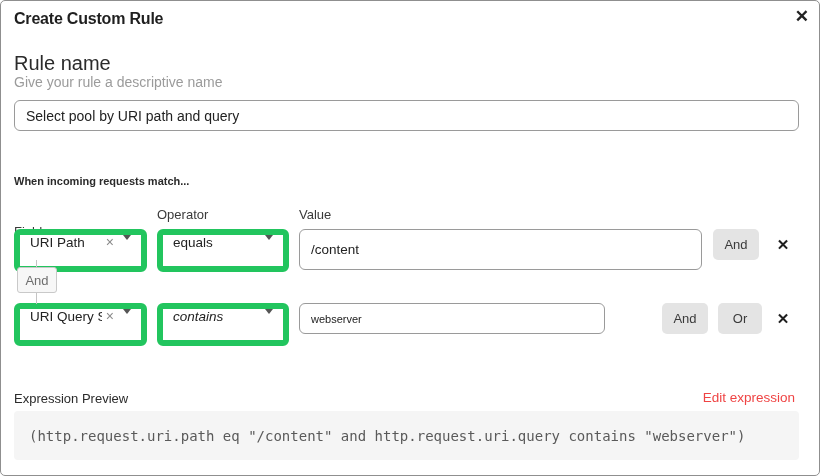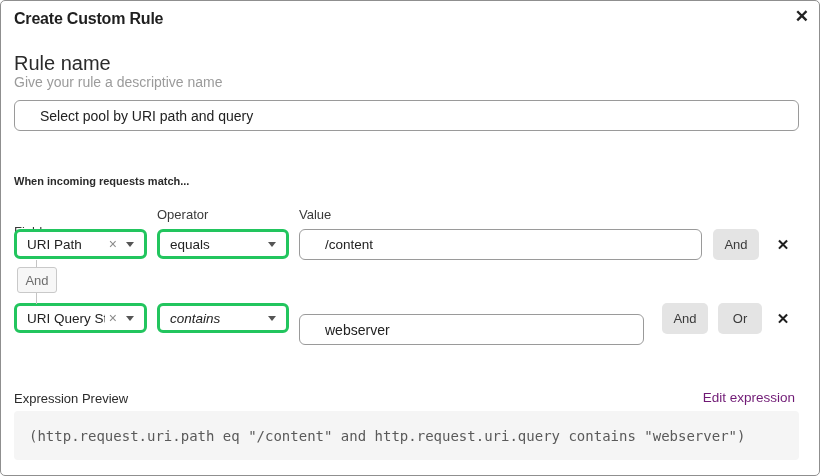--- a/index.html
+++ b/index.html
@@ -8,47 +8,47 @@
     background:#fff;border:1px solid #8f8f8f;border-radius:5px;
     font-family:"Liberation Sans",sans-serif;overflow:hidden;
   }
   .abs{position:absolute;}
   .title{left:13px;top:9px;font-size:16px;font-weight:700;color:#1f1f1f;letter-spacing:-0.2px;}
   .close-btn{right:10px;top:6px;font-size:17px;font-weight:700;color:#222;cursor:pointer;line-height:20px;}
   .label14{font-size:20px;color:#2b2b2b;}
   .hint{font-size:14px;color:#9b9b9b;}
   .text-input{
     box-sizing:border-box;border:1px solid #9a9a9a;border-radius:6px;background:#fff;
-    font-family:"Liberation Sans",sans-serif;font-size:14px;color:#222;padding:0 25px;outline:none;
+    font-family:"Liberation Sans",sans-serif;font-size:14px;color:#222;padding:0 11px;outline:none;
   }
   .section-heading{font-size:11px;font-weight:700;color:#2b2b2b;}
   .col-label{font-size:13px;color:#3a3a3a;}
   .dropdown{
-    box-sizing:border-box;height:30px;border:3px solid #22c55e;border-radius:6px;background:#fff;
-    display:flex;align-items:center;padding:0 10px;font-size:13.5px;color:#222;cursor:pointer;
+    box-sizing:border-box;height:43px;border:6px solid #22c55e;border-radius:6px;background:#fff;
+    display:flex;align-items:flex-start;padding:0 10px;font-size:13.5px;color:#222;cursor:pointer;
   }
   .dropdown .dd-label{flex:1;white-space:nowrap;overflow:hidden;}
   .dd-clear{color:#8a8a8a;font-size:14px;margin:0 9px 0 4px;cursor:pointer;line-height:1;}
   .caret{width:0;height:0;border-left:4.5px solid transparent;border-right:4.5px solid transparent;border-top:5.5px solid #555;}
   .logic-btn{
     box-sizing:border-box;height:31px;background:#e4e4e4;border:none;border-radius:5px;
     display:flex;align-items:center;justify-content:center;font-size:13px;color:#3a3a3a;
     font-family:"Liberation Sans",sans-serif;cursor:pointer;
   }
   .remove-btn{
     height:31px;display:flex;align-items:center;justify-content:center;
     font-size:15px;font-weight:700;color:#1f1f1f;cursor:pointer;
   }
   .connector-line{width:1px;background:#c4c4c4;z-index:1;}
   .connector-chip{
     box-sizing:border-box;z-index:2;background:#f7f7f7;border:1px solid #c9c9c9;border-radius:3px;
     display:flex;align-items:center;justify-content:center;font-size:13px;color:#6e6e6e;cursor:pointer;
   }
   .expr-label{font-size:13px;color:#2b2b2b;}
-  .expr-link{font-size:13.5px;color:#701a75;cursor:pointer;}
+  .expr-link{font-size:13.5px;color:#ef4444;cursor:pointer;}
   .expr-box{
     box-sizing:border-box;background:#f5f5f5;border-radius:4px;
     display:flex;align-items:center;padding:0 15px;
   }
   .expr-code{font-family:"DejaVu Sans Mono","Liberation Mono",monospace;font-size:14px;color:#5a5a5a;white-space:nowrap;}
 </style>
 </head>
 <body>
 
 <div class="modal">
@@ -68,37 +68,37 @@
 
   <div class="abs dropdown" style="left:13px;top:228px;width:133px;">
     <span class="dd-label">URI Path</span>
     <span class="dd-clear">×</span>
     <span class="caret"></span>
   </div>
   <div class="abs dropdown" style="left:156px;top:228px;width:132px;gap:43px;">
     <span class="dd-label">equals</span>
     <span class="caret"></span>
   </div>
-  <input class="abs text-input" style="left: 298px; top: 228px; width: 403px; height: 31px; font-size: 13.5px;" value="/content">
+  <input class="abs text-input" style="left: 298px; top: 228px; width: 403px; height: 41px; font-size: 13.5px;" value="/content">
   <div class="abs logic-btn" style="left:712px;top:228px;width:46px;">And</div>
   <div class="abs remove-btn" style="left:770px;top:228px;width:24px;">✕</div>
 
   <div class="abs connector-line" style="left:35px;top:259px;height:44px;"></div>
   <div class="abs connector-chip" style="left:16px;top:266px;width:40px;height:26px;">And</div>
 
   <div class="abs dropdown" style="left:13px;top:302px;width:133px;">
     <span class="dd-label">URI Query St...</span>
     <span class="dd-clear">×</span>
     <span class="caret"></span>
   </div>
   <div class="abs dropdown" style="left:156px;top:302px;width:132px;font-style:italic;">
     <span class="dd-label">contains</span>
     <span class="caret"></span>
   </div>
-  <input class="abs text-input" style="left: 298px; top: 302px; width: 345px; height: 31px; font-size: 14px; margin-top: 11px;" value="webserver">
+  <input class="abs text-input" style="left: 298px; top: 302px; width: 306px; height: 31px; font-size: 11px;" value="webserver">
   <div class="abs logic-btn" style="left:661px;top:302px;width:46px;">And</div>
   <div class="abs logic-btn" style="left:717px;top:302px;width:44px;">Or</div>
   <div class="abs remove-btn" style="left:770px;top:302px;width:24px;">✕</div>
 
   <div class="abs expr-label" style="left:13px;top:390px;">Expression Preview</div>
   <div class="abs expr-link" style="right:24px;top:389px;">Edit expression</div>
   <div class="abs expr-box" style="left:13px;top:410px;width:785px;height:49px;">
     <span class="expr-code">(http.request.uri.path eq "/content" and http.request.uri.query contains "webserver")</span>
   </div>
 

